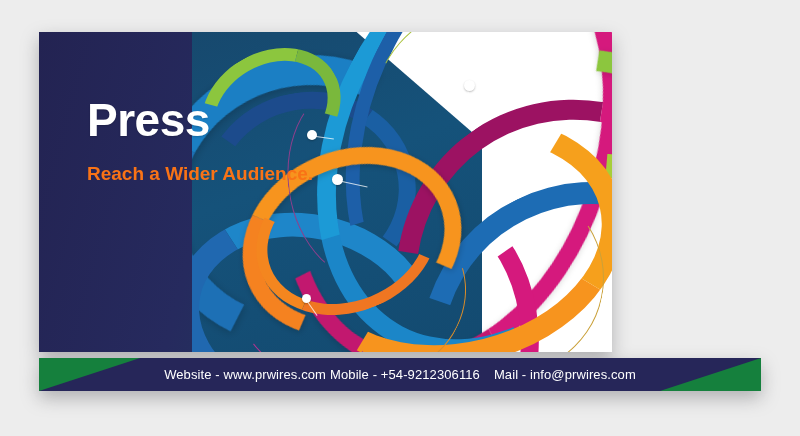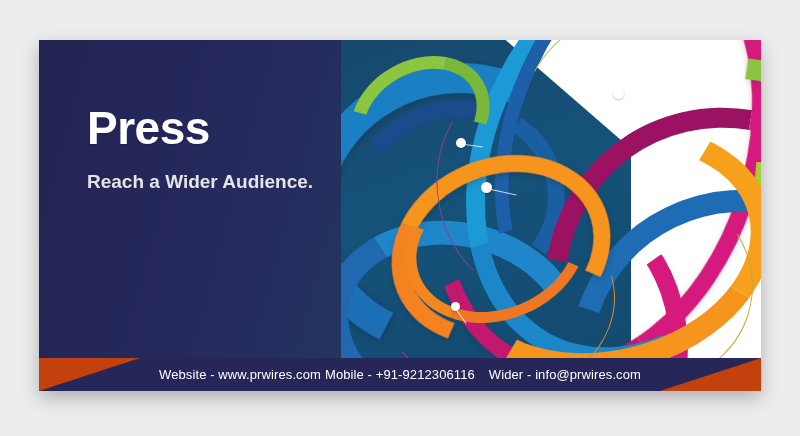--- a/index.html
+++ b/index.html
@@ -22,22 +22,22 @@
     top: 28px;
     width: 722px;
     height: 363px;
     filter: drop-shadow(0 7px 9px rgba(90, 90, 95, 0.42));
   }
 
   
   .main-panel {
     position: absolute;
     left: 0;
-    top: 12px;
-    width: 722px;
+    top: 4px;
+    width: 573px;
     height: 320px;
     overflow: hidden;
     background: #262659;
   }
 
   
   .navy-base {
     position: absolute;
     inset: 0;
     background: linear-gradient(105deg, #232352 0%, #262a5e 32%, #21385f 52%, #16486e 66%, #10587f 100%);
@@ -264,35 +264,35 @@
     font-size: 46px;
     font-weight: 700;
     line-height: 1.14;
     letter-spacing: -0.5px;
     margin: 0;
     text-shadow: 0 1px 2px rgba(0,0,0,.18);
   }
   .headline .ln { display: block; white-space: nowrap; }
   .subhead {
     margin-top: 16px;
-    color: #e5e5e5;
+    color: #f97316;
     font-size: 19px;
     font-weight: 700;
     line-height: 1.3;
   }
   .subhead .ln { display: block; white-space: nowrap; }
 
   
   .footer-bar {
     position: absolute;
     left: 0;
     top: 330px;
     width: 722px;
     height: 33px;
-    background: #c2410c;
+    background: #15803d;
     overflow: hidden;
   }
   .footer-center {
     position: absolute;
     inset: 0;
     background: #262659;
     clip-path: polygon(14% 0%, 100% 0%, 86% 100%, 0% 100%);
   }
   .footer-text {
     position: absolute;
@@ -372,19 +372,19 @@
         <span class="ln">Reach a Wider Audience.</span>
       </div>
     </div>
 
   </div>
 
   <div class="footer-bar">
     <div class="footer-center"></div>
     <div class="footer-text">
       <span class="seg">Website - www.prwires.com</span>
-      <span class="seg">Mobile - +91-9212306116</span>
+      <span class="seg">Mobile - +54-9212306116</span>
       <span class="gap"></span>
-      <span class="seg">Wider - info@prwires.com</span>
+      <span class="seg">Mail - info@prwires.com</span>
     </div>
   </div>
 
 </div>
 
 </body></html>

